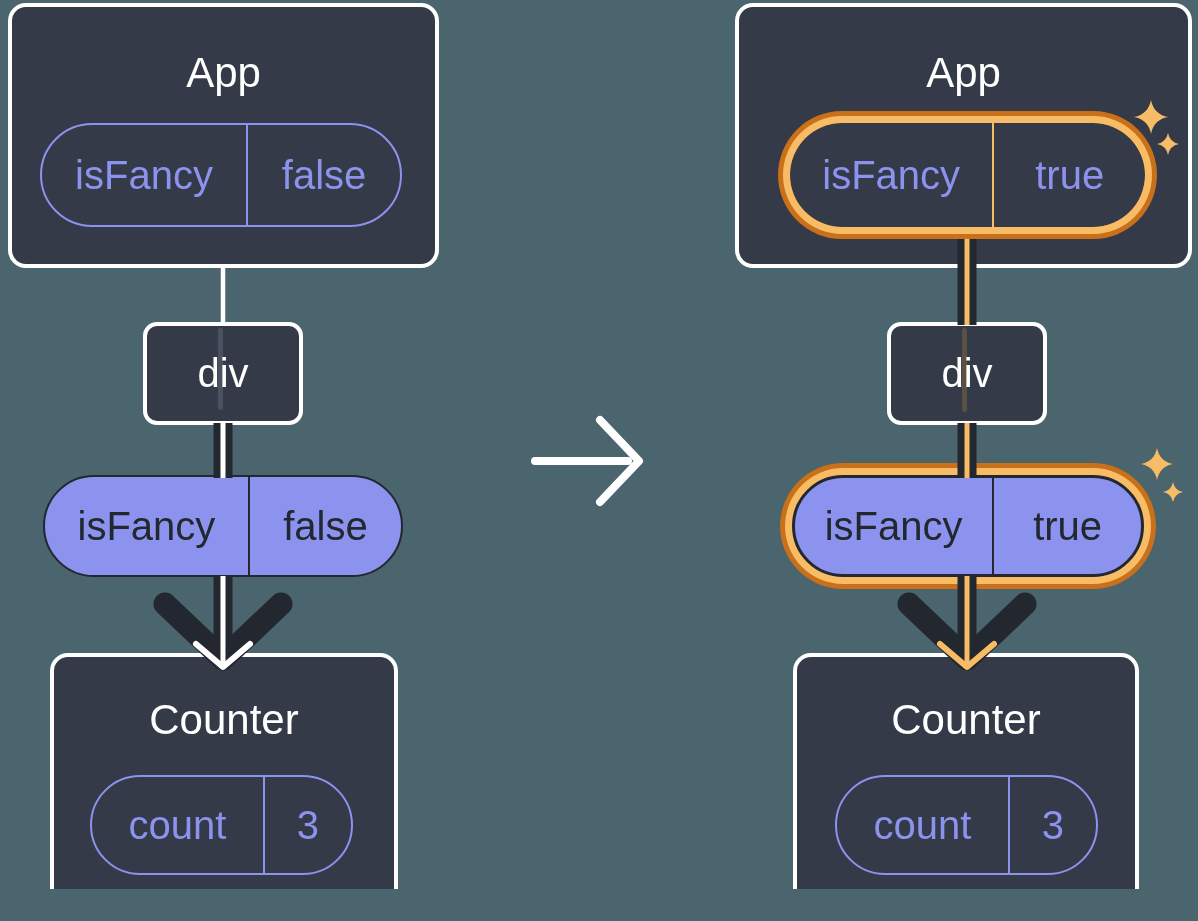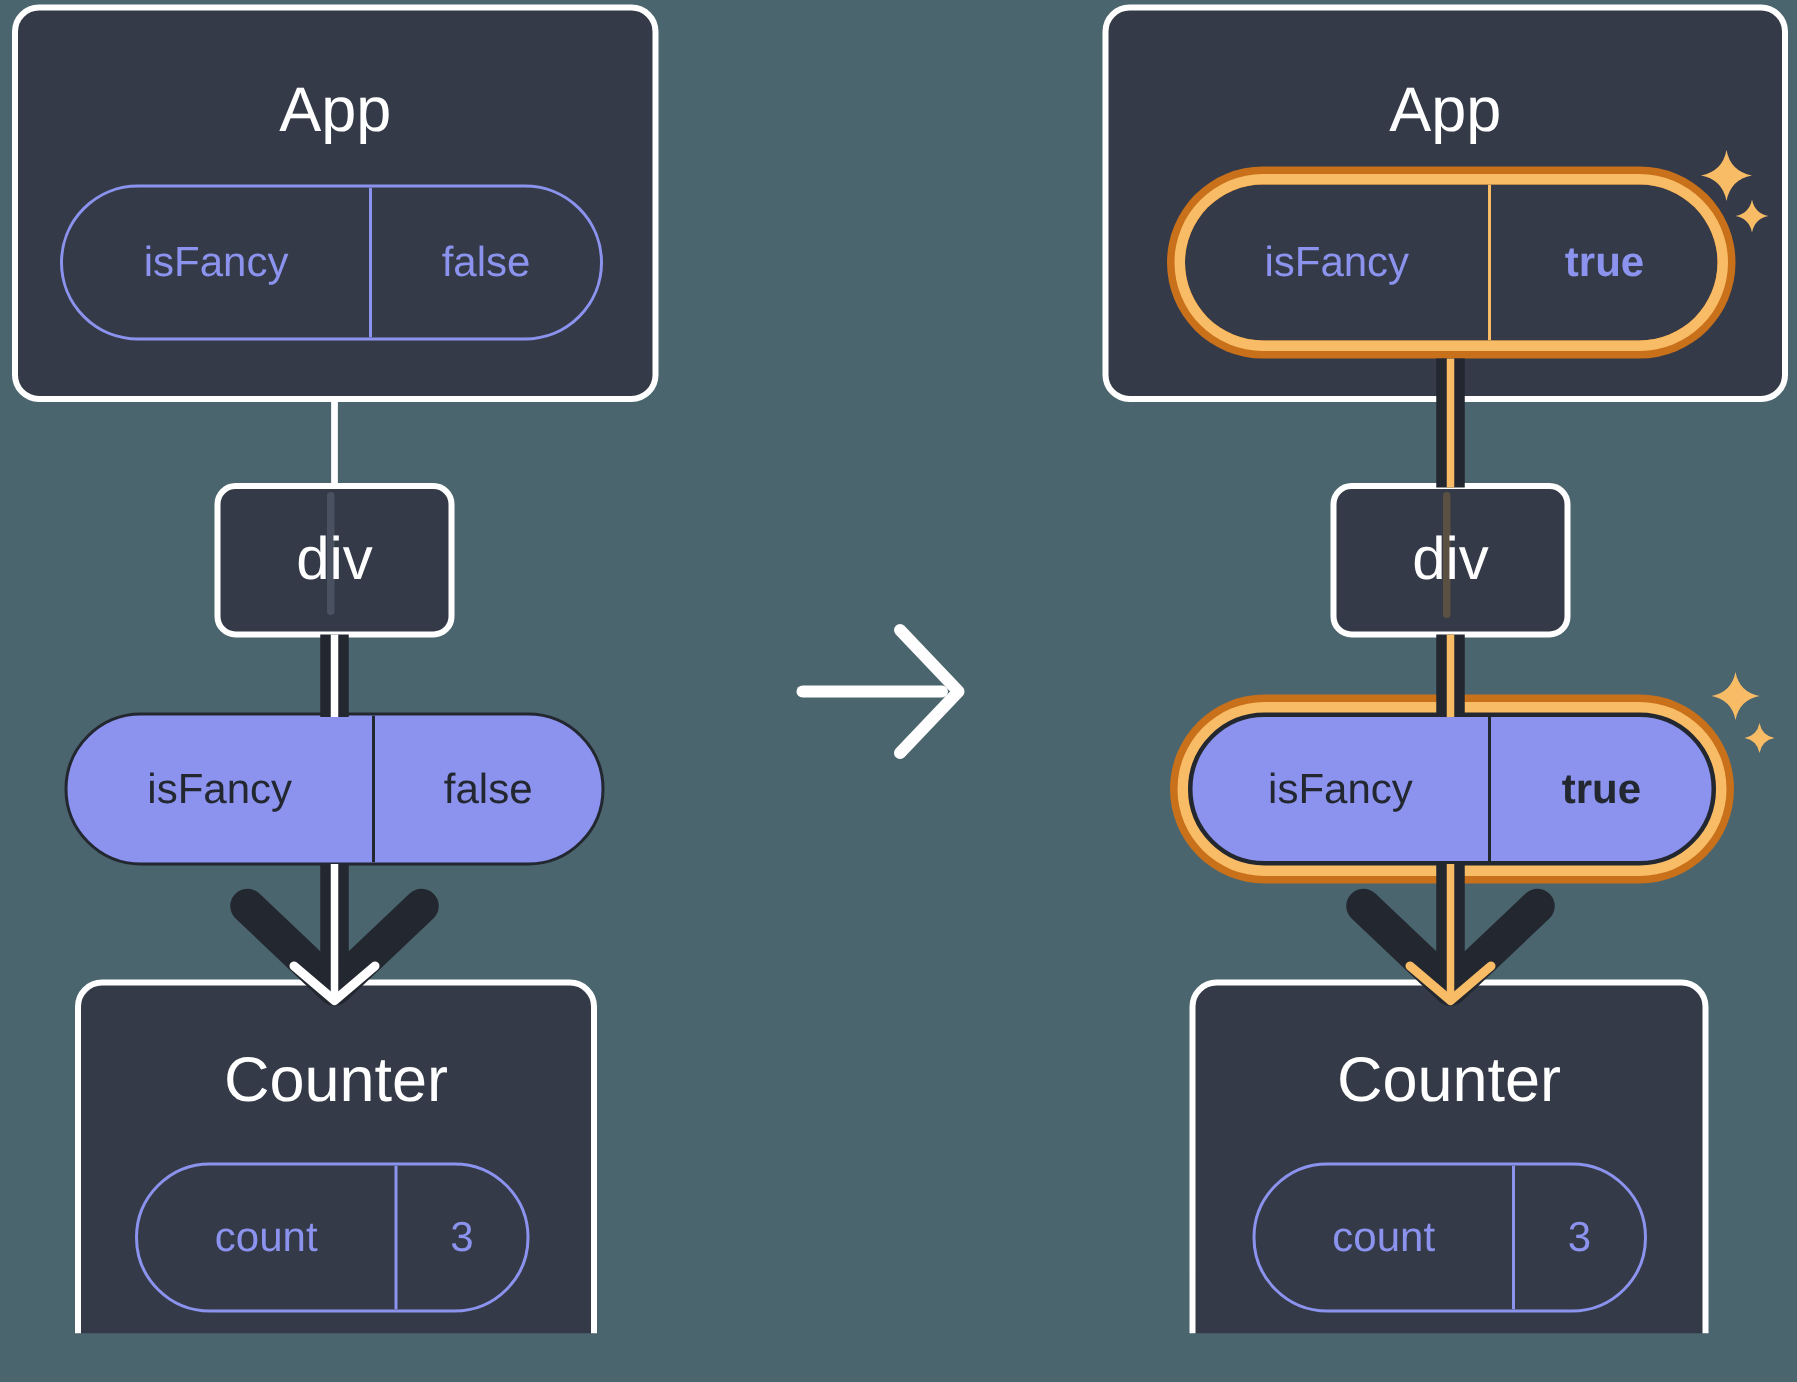--- a/index.html
+++ b/index.html
@@ -19,34 +19,34 @@
   .node-box{
     position:absolute;background:#343A47;border:4px solid #fff;
     border-radius:14px;box-sizing:border-box;z-index:1;
     display:flex;align-items:center;justify-content:center;
   }
   .node-label{color:#fff;font-size:40px;position:relative;z-index:2;}
   .ghost-line{position:absolute;width:5px;border-radius:3px;z-index:1;}
   .pill{
     position:absolute;border-radius:60px;box-sizing:border-box;
     display:flex;align-items:stretch;overflow:hidden;z-index:2;
-    font-size:28px;
+    font-size:40px;
   }
   .pill .cell{display:flex;align-items:center;justify-content:center;}
   .pill .k{flex:0 0 57%;}
   .pill .v{flex:1 1 auto;}
   .pill.counter-pill .k{flex:0 0 66%;}
   .pill.outline{border:2.5px solid #8B93EE;color:#8B93EE;background:transparent;}
   .pill.outline .k{border-right:2px solid #8B93EE;}
   .pill.solid{background:#8B93EE;border:2.5px solid #23272F;color:#23272F;}
   .pill.solid .k{border-right:2.5px solid #23272F;}
   .pill.fancy-rings{box-shadow:0 0 0 7px #F9BC66,0 0 0 12px #C9701A;}
   .pill.fancy-dark{border:none;color:#8B93EE;background:transparent;}
   .pill.fancy-dark .k{border-right:2px solid #F9BC66;}
-  .bold{font-weight:700;}
+  .bold{font-weight:400;}
   #overlay{position:absolute;left:0;top:0;z-index:5;pointer-events:none;}
 </style>
 </head>
 <body>
 
 <div id="stage">
 
   <div>
 
     <div class="card" style="left:8px;top:3px;width:431px;height:265px;">

